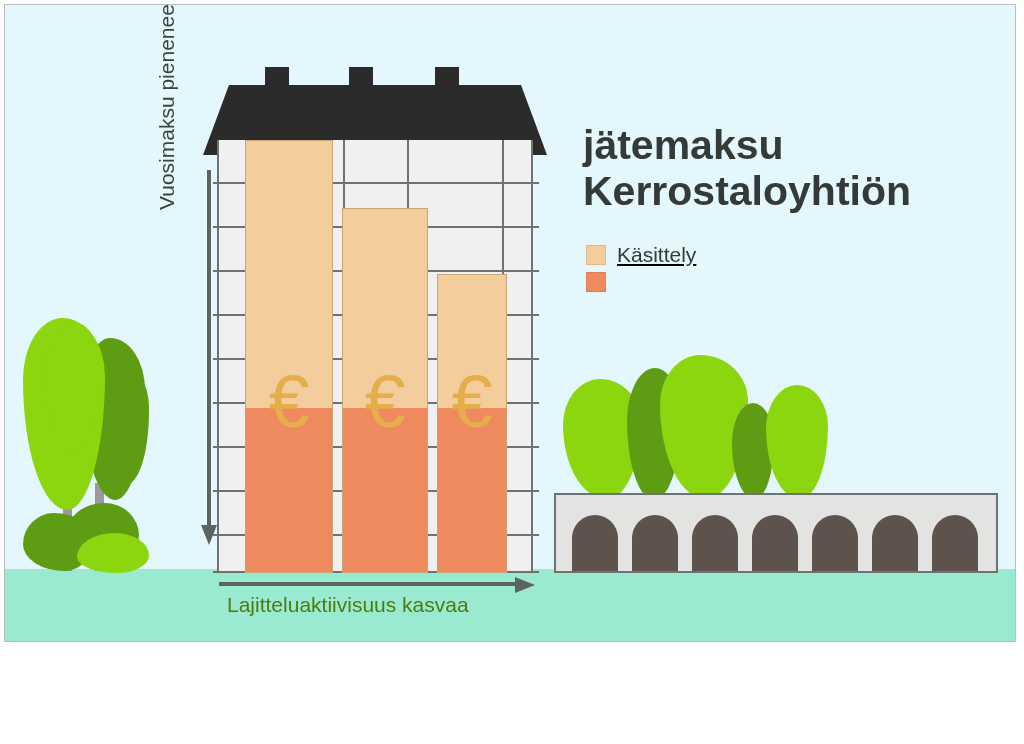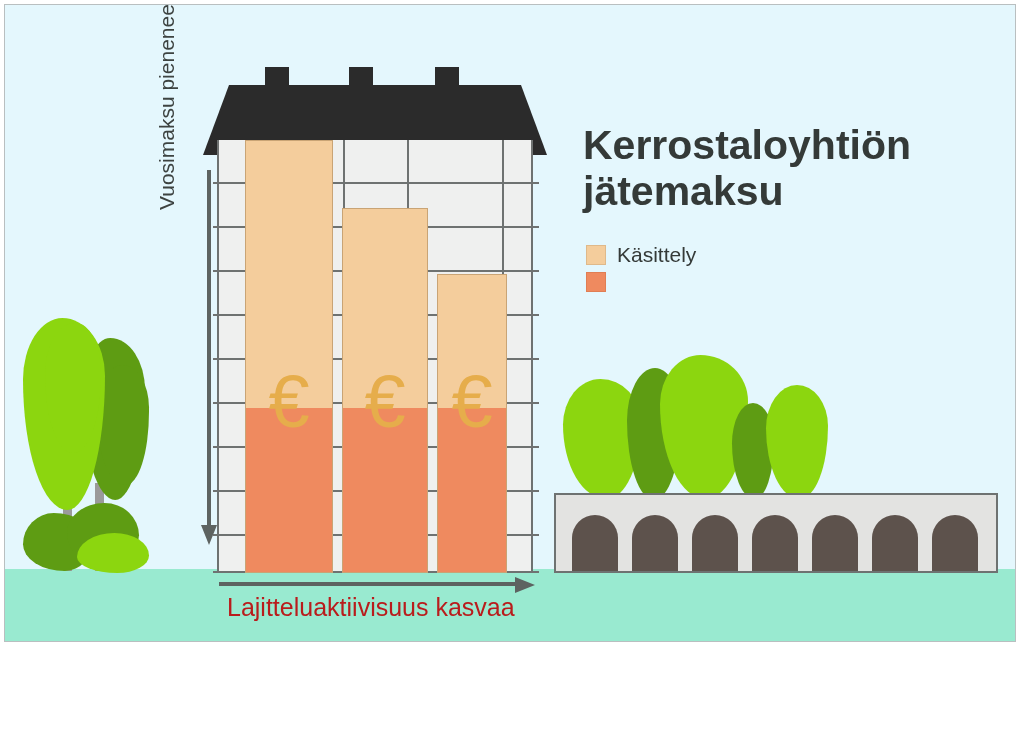--- a/index.html
+++ b/index.html
@@ -195,22 +195,22 @@
     top: 0;
     width: 0; height: 0;
     border-top: 8px solid transparent;
     border-bottom: 8px solid transparent;
     border-left: 20px solid #5d6361;
   }
   .h-label {
     position: absolute;
     left: 222px;
     top: 588px;
-    color: #b91c1c;
-    font-size: 25px;
+    color: #4d7c0f;
+    font-size: 21px;
     white-space: nowrap;
   }
 
   
   .title {
     position: absolute;
     left: 578px;
     top: 118px;
     width: 420px;
     color: #343a38;
@@ -220,20 +220,21 @@
   }
   .legend {
     position: absolute;
     left: 581px;
     top: 238px;
   }
   .legend-row {
     display: flex;
     align-items: center;
     margin-bottom: 5px;
+    text-decoration: underline;
   }
   .swatch {
     width: 20px;
     height: 20px;
     margin-right: 11px;
     box-sizing: border-box;
   }
   .swatch.s-top { background: #f4cd9c; border: 1px solid #dfb98a; }
   .swatch.s-bot { background: #ef8a5f; border: 1px solid #e07e54; }
   .legend-label {
@@ -374,22 +375,22 @@
       <div class="v-label">Vuosimaksu pienenee</div>
     </div>
 
     <div class="h-axis">
       <div class="shaft"></div>
       <div class="head"></div>
     </div>
     <div class="h-label">Lajitteluaktiivisuus kasvaa</div>
 
     <div class="title">
+      <div>jätemaksu</div>
       <div>Kerrostaloyhtiön</div>
-      <div>jätemaksu</div>
     </div>
 
     <div class="legend">
       <div class="legend-row">
         <span class="swatch s-top"></span>
         <span class="legend-label">Käsittely</span>
       </div>
       <div class="legend-row">
         <span class="swatch s-bot"></span>
       </div>

